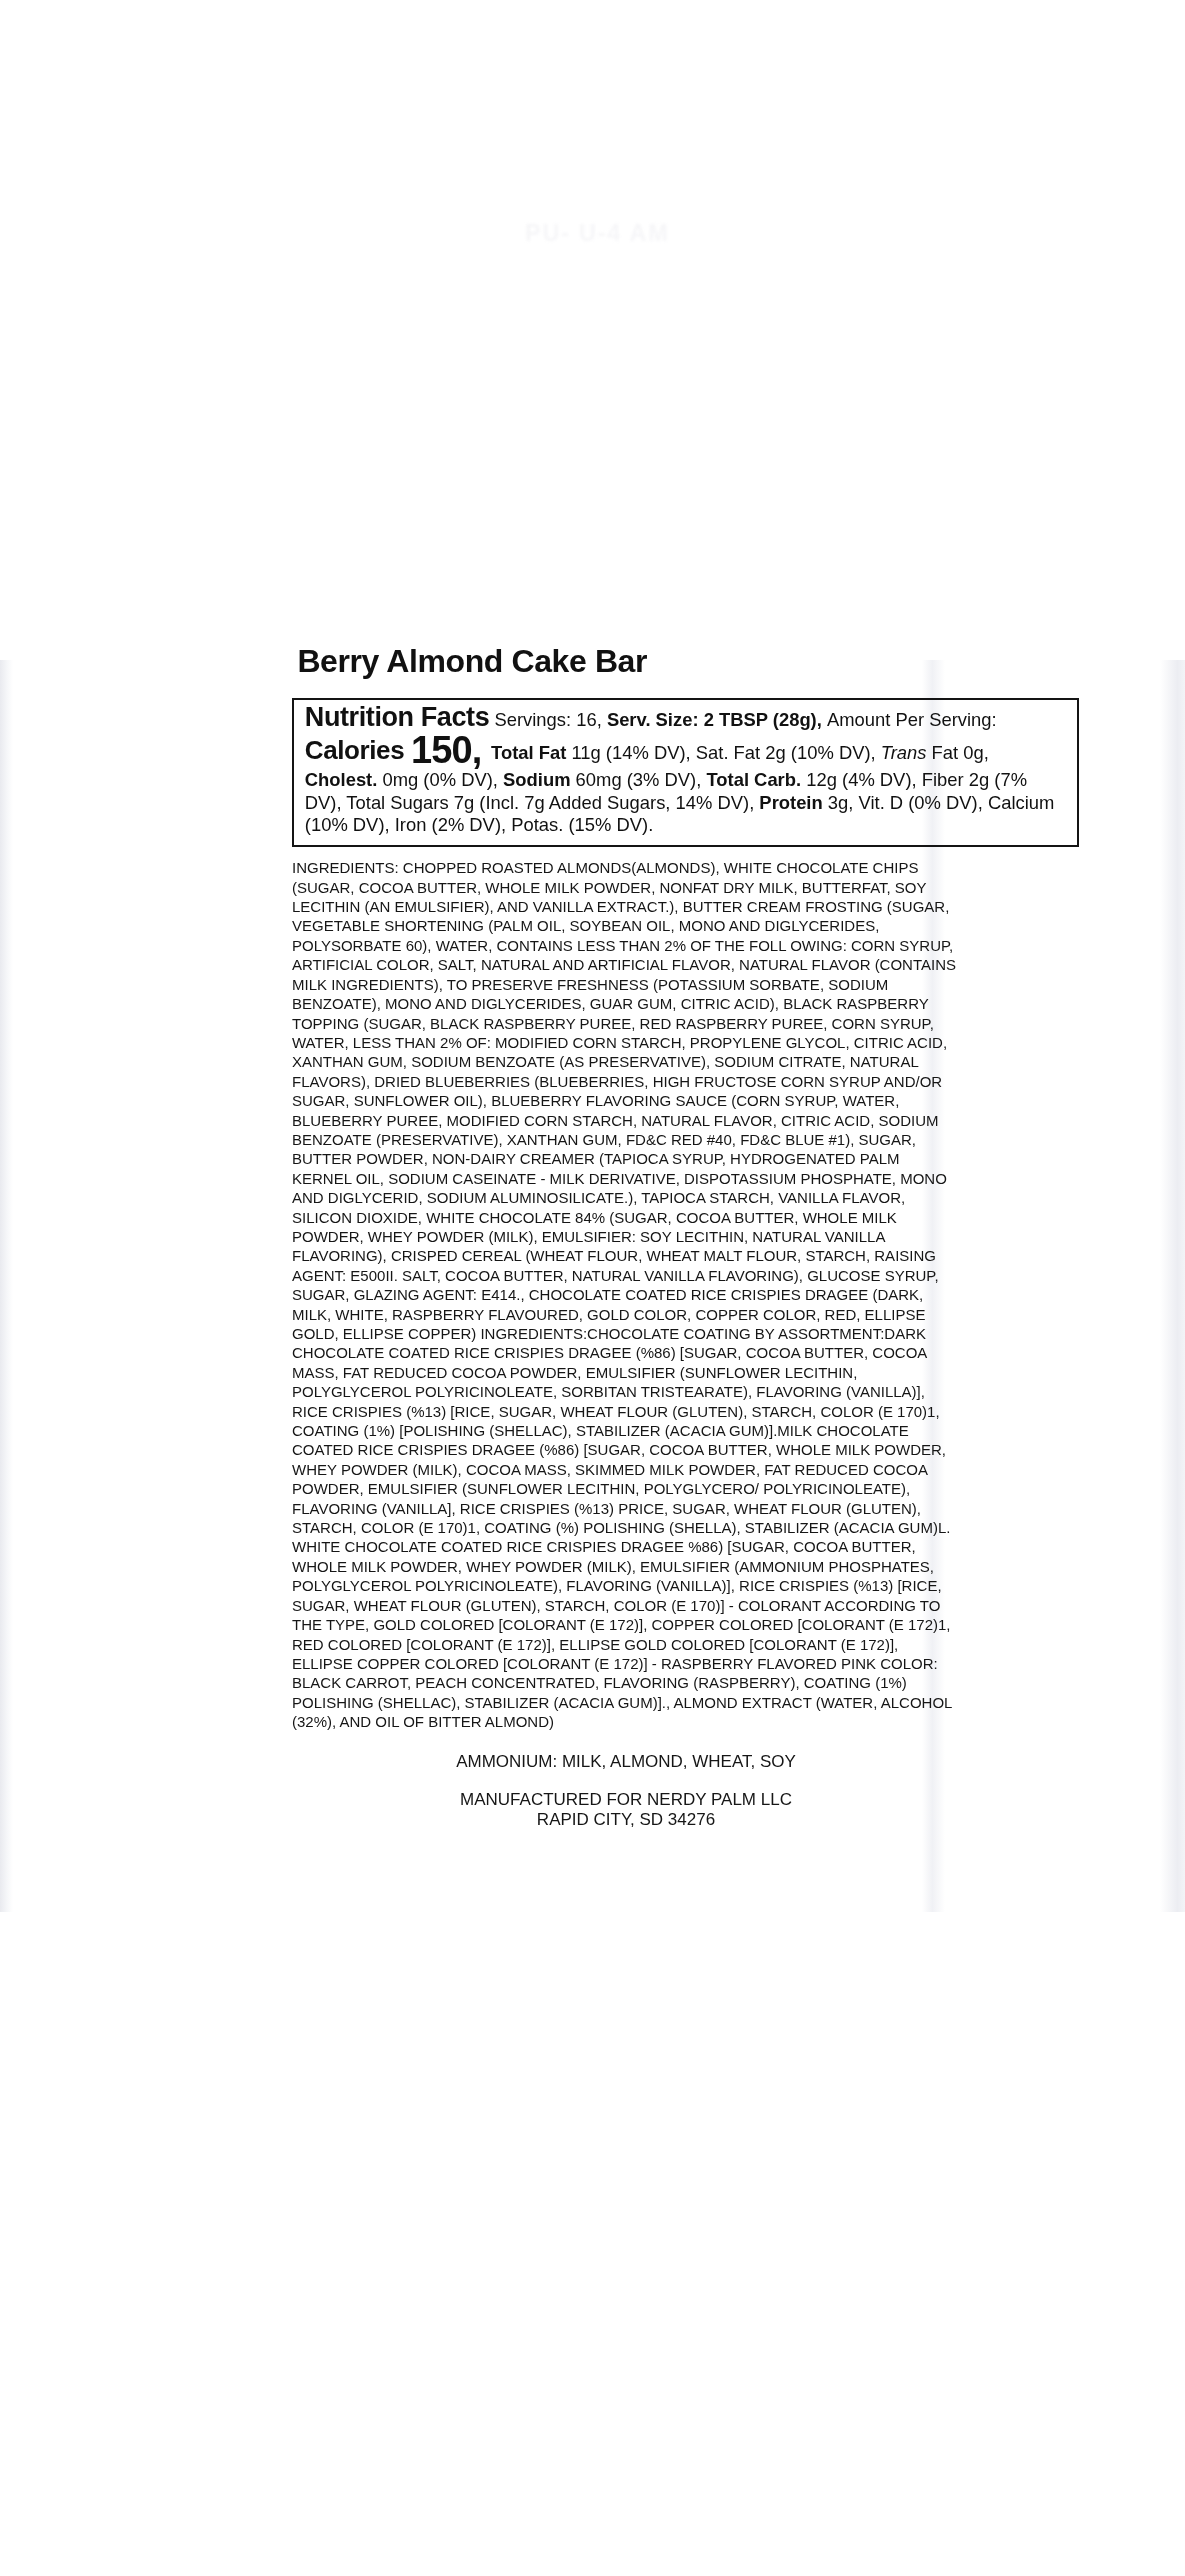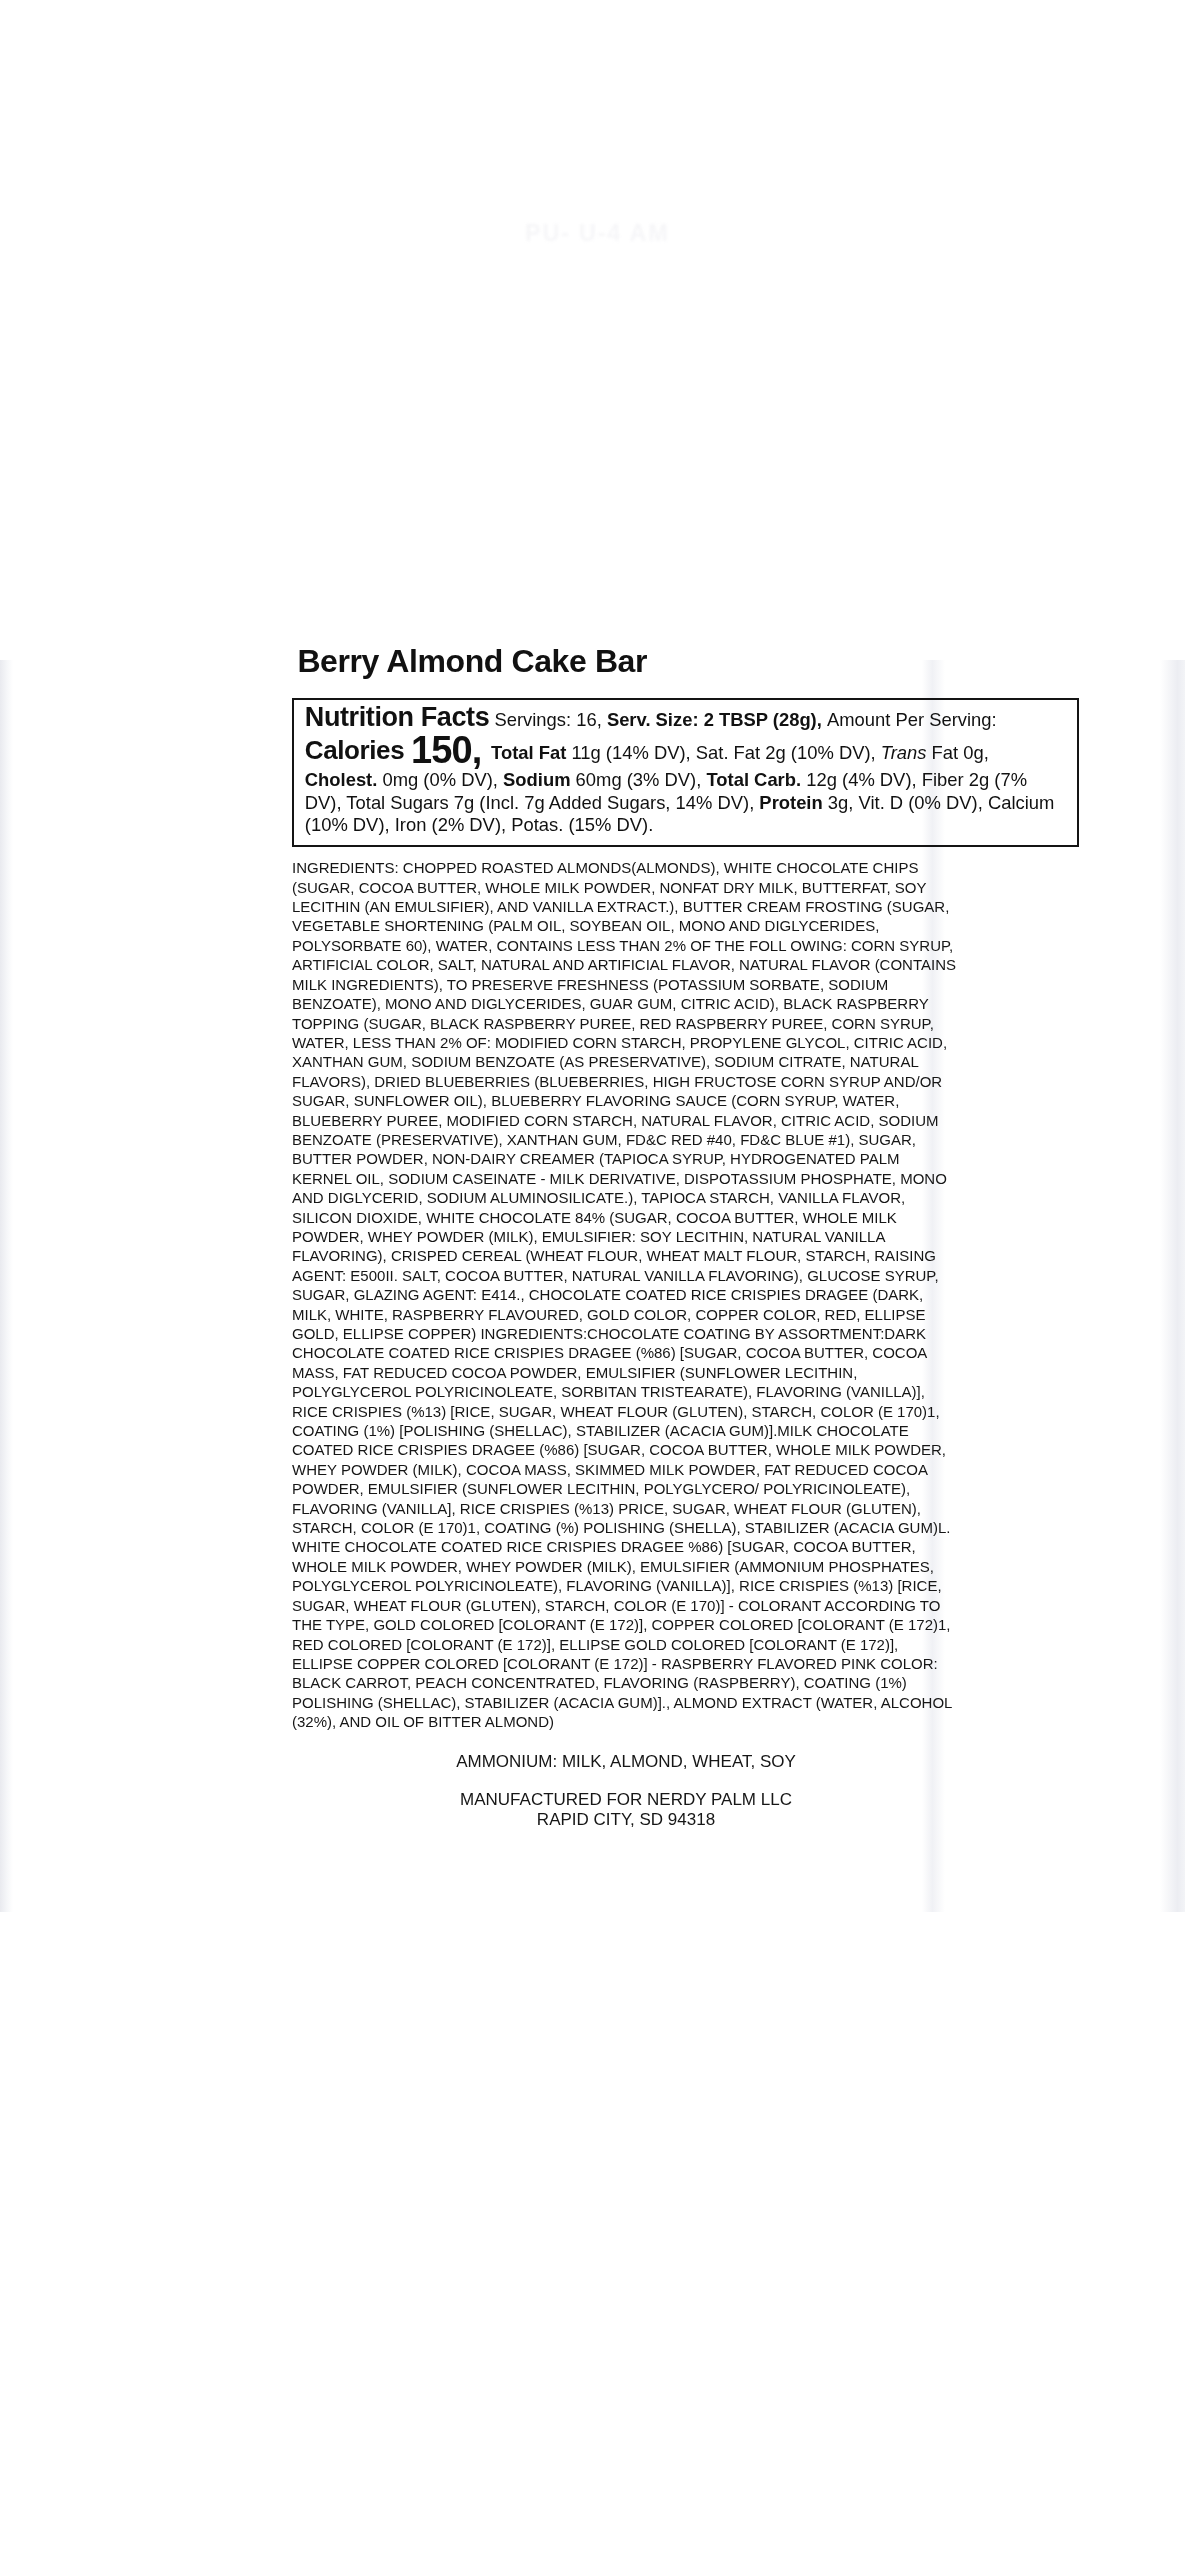--- a/index.html
+++ b/index.html
@@ -114,17 +114,17 @@
   <div class="nutrition-box">
     <span><span class="seg-nf">Nutrition Facts</span><span class="seg-r">  Servings: 16, </span><span class="seg-b">Serv. Size: 2 TBSP (28g), </span><span class="seg-r">Amount Per Serving: </span><span class="seg-cal">Calories </span><span class="seg-calnum">150, </span><span class="seg-b">Total Fat </span><span class="seg-r">11g (14% DV), Sat. Fat 2g (10% DV), </span><span class="seg-i">Trans</span><span class="seg-r"> Fat 0g, </span><span class="seg-b">Cholest. </span><span class="seg-r">0mg (0% DV), </span><span class="seg-b">Sodium </span><span class="seg-r">60mg (3% DV), </span><span class="seg-b">Total Carb. </span><span class="seg-r">12g (4% DV), Fiber 2g (7% DV), Total Sugars 7g (Incl. 7g  Added Sugars, 14% DV), </span><span class="seg-b">Protein </span><span class="seg-r">3g, Vit. D (0% DV), Calcium (10% DV), Iron (2% DV), Potas. (15% DV).</span></span>
   </div>
 
   <p class="ingredients">INGREDIENTS: CHOPPED ROASTED ALMONDS(ALMONDS), WHITE CHOCOLATE CHIPS (SUGAR, COCOA BUTTER, WHOLE MILK POWDER, NONFAT DRY MILK, BUTTERFAT, SOY LECITHIN (AN EMULSIFIER), AND VANILLA EXTRACT.), BUTTER CREAM FROSTING (SUGAR, VEGETABLE SHORTENING (PALM OIL, SOYBEAN OIL, MONO AND DIGLYCERIDES, POLYSORBATE 60), WATER, CONTAINS LESS THAN 2% OF THE FOLL OWING: CORN SYRUP, ARTIFICIAL COLOR, SALT, NATURAL AND ARTIFICIAL FLAVOR, NATURAL FLAVOR (CONTAINS MILK INGREDIENTS), TO PRESERVE FRESHNESS (POTASSIUM SORBATE, SODIUM BENZOATE), MONO AND DIGLYCERIDES, GUAR GUM, CITRIC ACID), BLACK RASPBERRY TOPPING (SUGAR, BLACK RASPBERRY PUREE, RED RASPBERRY PUREE, CORN SYRUP, WATER, LESS THAN 2% OF: MODIFIED CORN STARCH, PROPYLENE GLYCOL, CITRIC ACID, XANTHAN GUM, SODIUM BENZOATE (AS PRESERVATIVE), SODIUM CITRATE, NATURAL FLAVORS), DRIED BLUEBERRIES (BLUEBERRIES, HIGH FRUCTOSE CORN SYRUP AND/OR SUGAR, SUNFLOWER OIL), BLUEBERRY FLAVORING SAUCE (CORN SYRUP, WATER, BLUEBERRY PUREE, MODIFIED CORN STARCH, NATURAL FLAVOR, CITRIC ACID, SODIUM BENZOATE (PRESERVATIVE), XANTHAN GUM, FD&amp;C RED #40, FD&amp;C BLUE #1), SUGAR, BUTTER POWDER, NON-DAIRY CREAMER (TAPIOCA SYRUP, HYDROGENATED PALM KERNEL OIL, SODIUM CASEINATE - MILK DERIVATIVE, DISPOTASSIUM PHOSPHATE, MONO AND DIGLYCERID, SODIUM ALUMINOSILICATE.), TAPIOCA STARCH, VANILLA FLAVOR, SILICON DIOXIDE, WHITE CHOCOLATE 84% (SUGAR, COCOA BUTTER, WHOLE MILK POWDER, WHEY POWDER (MILK), EMULSIFIER: SOY LECITHIN, NATURAL VANILLA FLAVORING), CRISPED CEREAL (WHEAT FLOUR, WHEAT MALT FLOUR, STARCH, RAISING AGENT: E500II. SALT, COCOA BUTTER, NATURAL VANILLA FLAVORING), GLUCOSE SYRUP, SUGAR, GLAZING AGENT: E414., CHOCOLATE COATED RICE CRISPIES DRAGEE (DARK, MILK, WHITE, RASPBERRY FLAVOURED, GOLD COLOR, COPPER COLOR, RED, ELLIPSE GOLD, ELLIPSE COPPER) INGREDIENTS:CHOCOLATE COATING BY ASSORTMENT:DARK CHOCOLATE COATED RICE CRISPIES DRAGEE (%86) [SUGAR, COCOA BUTTER, COCOA MASS, FAT REDUCED COCOA POWDER, EMULSIFIER (SUNFLOWER LECITHIN, POLYGLYCEROL POLYRICINOLEATE, SORBITAN TRISTEARATE), FLAVORING (VANILLA)], RICE CRISPIES (%13) [RICE, SUGAR, WHEAT FLOUR (GLUTEN), STARCH, COLOR (E 170)1, COATING (1%) [POLISHING (SHELLAC), STABILIZER (ACACIA GUM)].MILK CHOCOLATE COATED RICE CRISPIES DRAGEE (%86) [SUGAR, COCOA BUTTER, WHOLE MILK POWDER, WHEY POWDER (MILK), COCOA MASS, SKIMMED MILK POWDER, FAT REDUCED COCOA POWDER, EMULSIFIER (SUNFLOWER LECITHIN, POLYGLYCERO/ POLYRICINOLEATE), FLAVORING (VANILLA], RICE CRISPIES (%13) PRICE, SUGAR, WHEAT FLOUR (GLUTEN), STARCH, COLOR (E 170)1, COATING (%) POLISHING (SHELLA), STABILIZER (ACACIA GUM)L. WHITE CHOCOLATE COATED RICE CRISPIES DRAGEE %86) [SUGAR, COCOA BUTTER, WHOLE MILK POWDER, WHEY POWDER (MILK), EMULSIFIER (AMMONIUM PHOSPHATES, POLYGLYCEROL POLYRICINOLEATE), FLAVORING (VANILLA)], RICE CRISPIES (%13) [RICE, SUGAR, WHEAT FLOUR (GLUTEN), STARCH, COLOR (E 170)] - COLORANT ACCORDING TO THE TYPE, GOLD COLORED [COLORANT (E 172)], COPPER COLORED [COLORANT (E 172)1, RED COLORED [COLORANT (E 172)], ELLIPSE GOLD COLORED [COLORANT (E 172)], ELLIPSE COPPER COLORED [COLORANT (E 172)] - RASPBERRY FLAVORED PINK COLOR: BLACK CARROT, PEACH CONCENTRATED, FLAVORING (RASPBERRY), COATING (1%) POLISHING (SHELLAC), STABILIZER (ACACIA GUM)]., ALMOND EXTRACT (WATER, ALCOHOL (32%), AND OIL OF BITTER ALMOND)</p>
 
   <p class="allergen">AMMONIUM: MILK, ALMOND, WHEAT, SOY</p>
 
   <p class="manufacturer">
     <span>MANUFACTURED FOR NERDY PALM LLC</span><br>
-    <span>RAPID CITY, SD 94318</span>
+    <span>RAPID CITY, SD 34276</span>
   </p>
 
 </div>
 
 
 </body></html>

